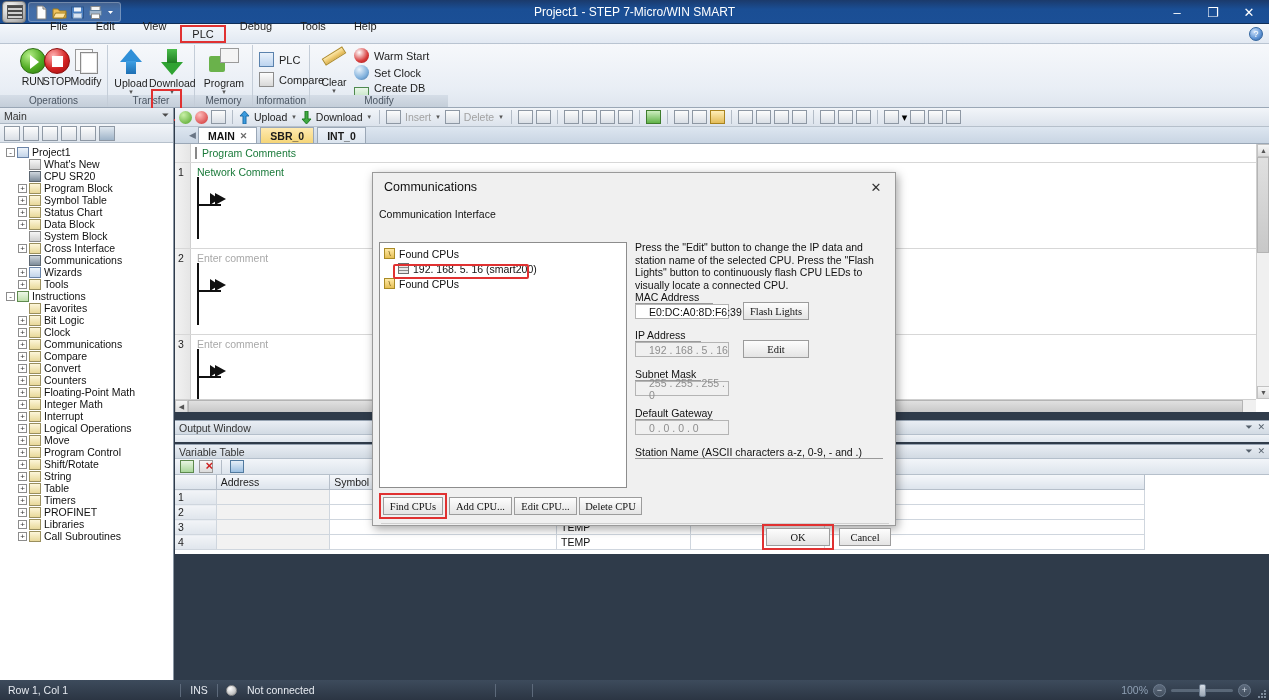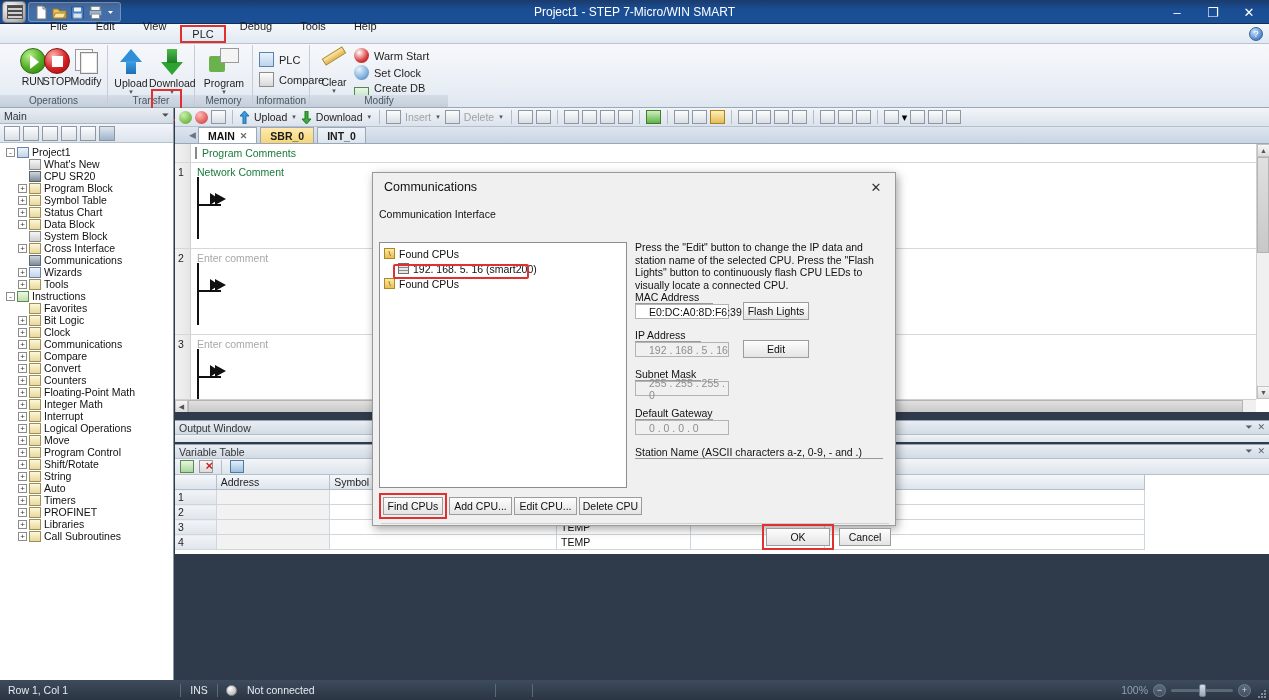--- a/index.html
+++ b/index.html
@@ -426,21 +426,21 @@
   .underline { position: absolute; height: 1px; background: #9a9a9a; }
   .robox {
     position: absolute; height: 15px; background: #f0f0f0; border: 1px solid #b4b4b4;
     font-size: 10.5px; color: #111; display: flex; align-items: center; padding-left: 13px;
   }
   .robox.dim { color: #8e8e8e; }
   .robox.white { background: #ffffff; }
   .btn {
     position: absolute; background: linear-gradient(to bottom,#fdfdfd,#e4e4e4);
     border: 1px solid #9c9c9c; font-size: 10.5px; color: #111;
-    display: flex; align-items: center; justify-content: center;
+    display: flex; align-items: center; justify-content: center; font-family: Liberation Serif, serif;
   }
   .btnwrap-hl {
     position: absolute; border: 2px solid #e03131; background: transparent; pointer-events: none;
   }
   .dlg-sep { position: absolute; height: 1px; background: #d0d0d0; }
 </style>
 </head>
 <body>
 
 <div id="app">
@@ -733,21 +733,21 @@
           <span>Shift/Rotate</span>
         </div>
         <div class="tnode" style="padding-left: 16px;">
           <span class="exp">+</span>
           <span class="tico"></span>
           <span>String</span>
         </div>
         <div class="tnode" style="padding-left: 16px;">
           <span class="exp">+</span>
           <span class="tico"></span>
-          <span>Auto</span>
+          <span>Table</span>
         </div>
         <div class="tnode" style="padding-left: 16px;">
           <span class="exp">+</span>
           <span class="tico"></span>
           <span>Timers</span>
         </div>
         <div class="tnode" style="padding-left: 16px;">
           <span class="exp">+</span>
           <span class="tico"></span>
           <span>PROFINET</span>

